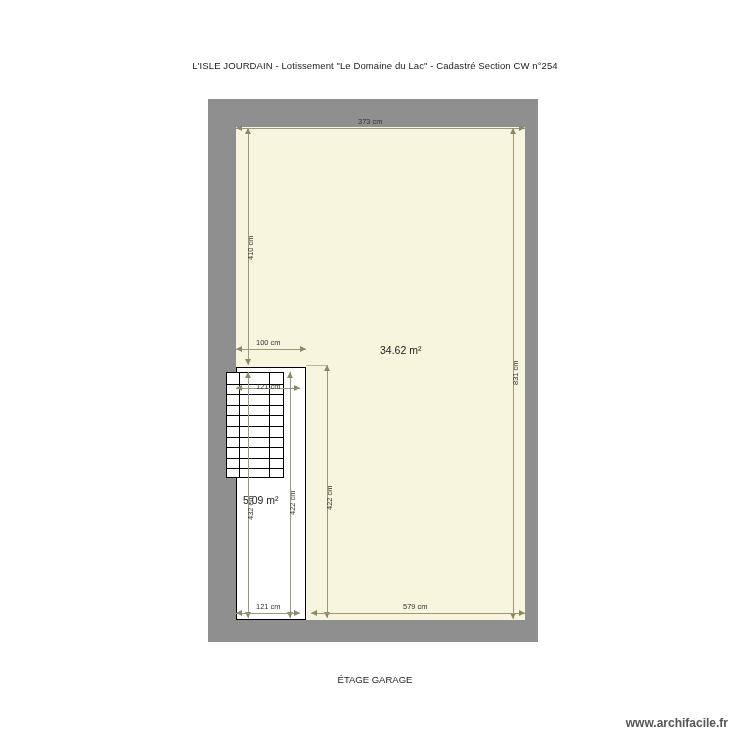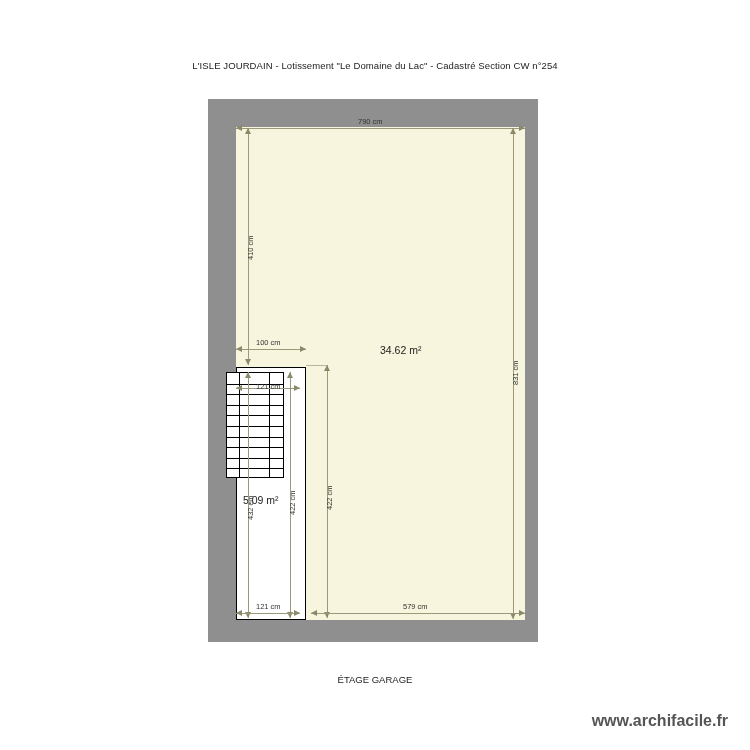--- a/index.html
+++ b/index.html
@@ -37,21 +37,21 @@
     text-align: center;
     font-size: 9.5px;
     color: #222222;
   }
 
   
   #watermark {
     position: absolute;
     right: 22px;
     bottom: 20px;
-    font-size: 16px;
+    font-size: 12px;
     font-weight: bold;
     color: #555555;
   }
 
   
   #plan-area {
     position: absolute;
     left: 0;
     top: 0;
     width: 750px;
@@ -214,21 +214,21 @@
     <div class="stair-vert" style="left:12px;"></div>
     <div class="stair-vert" style="left:42px;"></div>
   </div>
 
   <div class="area-label" id="area-main">34.62 m²</div>
   <div class="area-label" id="area-stair">5.09 m²</div>
 
   <div class="dim-h" style="left:236px; top:128px; width:289px;"></div>
   <div class="arrow left" style="left:236px; top:125px;"></div>
   <div class="arrow right" style="left:519px; top:125px;"></div>
-  <div class="dim-label" style="left:358px; top:117px;">790 cm</div>
+  <div class="dim-label" style="left:358px; top:117px;">373 cm</div>
 
   <div class="dim-v" style="left:513px; top:128px; height:491px;"></div>
   <div class="arrow up" style="left:510px; top:128px;"></div>
   <div class="arrow down" style="left:510px; top:613px;"></div>
   <div class="dim-label vert" style="left:511px; top:385px;">831 cm</div>
 
   <div class="dim-v" style="left:248px; top:128px; height:237px;"></div>
   <div class="arrow up" style="left:245px; top:128px;"></div>
   <div class="arrow down" style="left:245px; top:359px;"></div>
   <div class="dim-label vert" style="left:246px; top:260px;">410 cm</div>

